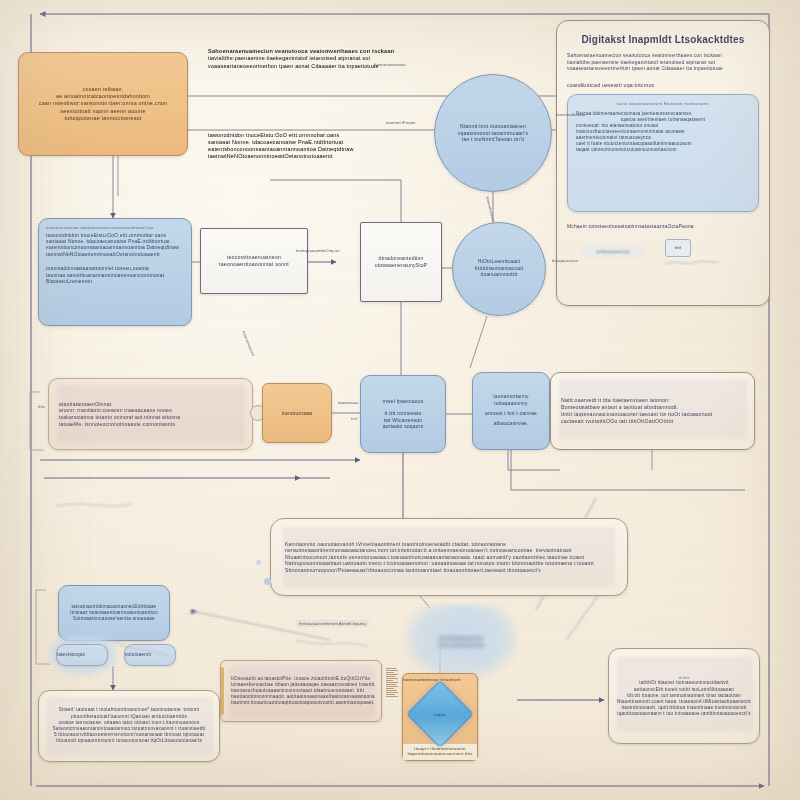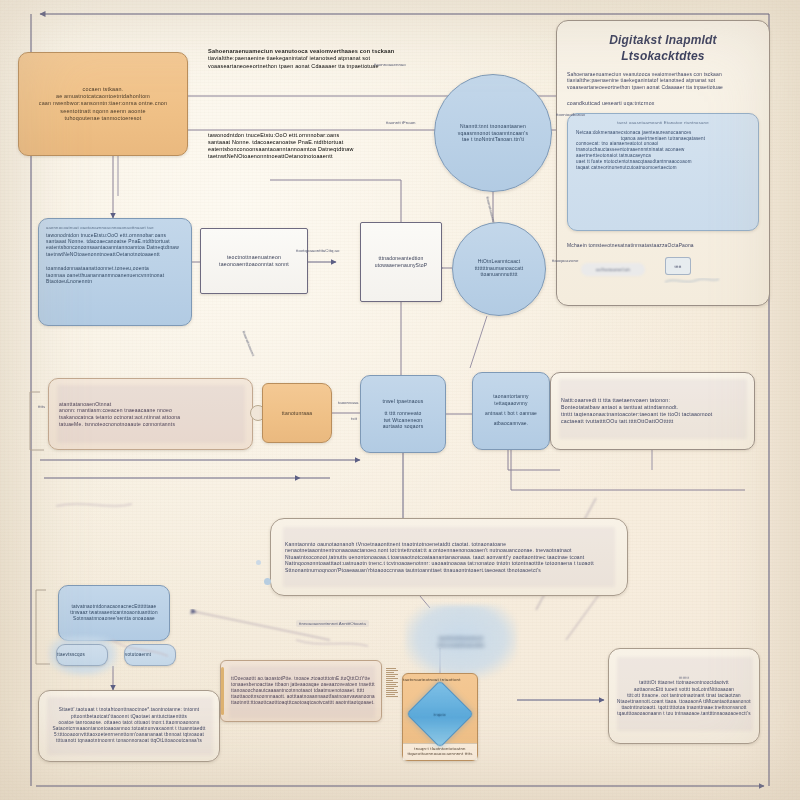--- a/index.html
+++ b/index.html
@@ -241,21 +241,21 @@
 
       <path d="M256,638 L330,638" stroke="#b6a9b4" filter="url(#soft2)"></path>
       <path d="M516,628 L570,628" stroke="#b6a9b4" filter="url(#soft2)"></path>
       <path d="M56,504 L120,504" stroke="#c3b6bf" filter="url(#soft2)"></path>
       <path d="M626,678 L680,678" stroke="#cfc0c6" filter="url(#soft2)"></path>
       <path d="M560,276 L640,276" stroke="#c9bcc3" filter="url(#soft2)"></path>
     </g>
   </svg>
 
   <div class="node panelcream" style="left:556px;top:20px;width:214px;height:286px;border-radius:12px;align-items:stretch;justify-content:flex-start;padding:8px 10px;">
-    <div class="tx ttl" style="font-size:12px;text-align:center;margin:4px 0 7px;color:#3a3f5e;white-space:normal;font-style:italic;">Digitakst Inapmldt Ltsokacktdtes</div>
+    <div class="tx ttl" style="font-size:10px;text-align:center;margin:4px 0 7px;color:#3a3f5e;white-space:normal;">Digitakst Inapmldt Ltsokacktdtes</div>
 
     <div style="position:relative;">
       <div class="tx" style="font-size:4.9px;text-align:left;">Sahoenaraenuameciun veanutooca veaiomverthaaes con tsckaan</div>
       <div class="tx" style="font-size:4.9px;text-align:left;">tiavialtthe:paenaenine tiaekeganintatof ietanotsed atpnanat sot</div>
       <div class="tx" style="font-size:4.9px;text-align:left;">voaaseartaneoeeortnethon tpaen aonat Cdaaaaer tta tnpaetiotuae</div>
     </div>
 
     <div class="tx" style="font-size:5.2px;text-align:left;margin:9px 0 6px;">coandkuttcad uesearti uqa:tntcrnox</div>
 
     <div class="node bluepale" style="position:relative;left:0;top:0;width:100%;height:118px;align-items:stretch;justify-content:flex-start;padding:6px 8px;border-radius:10px;">

